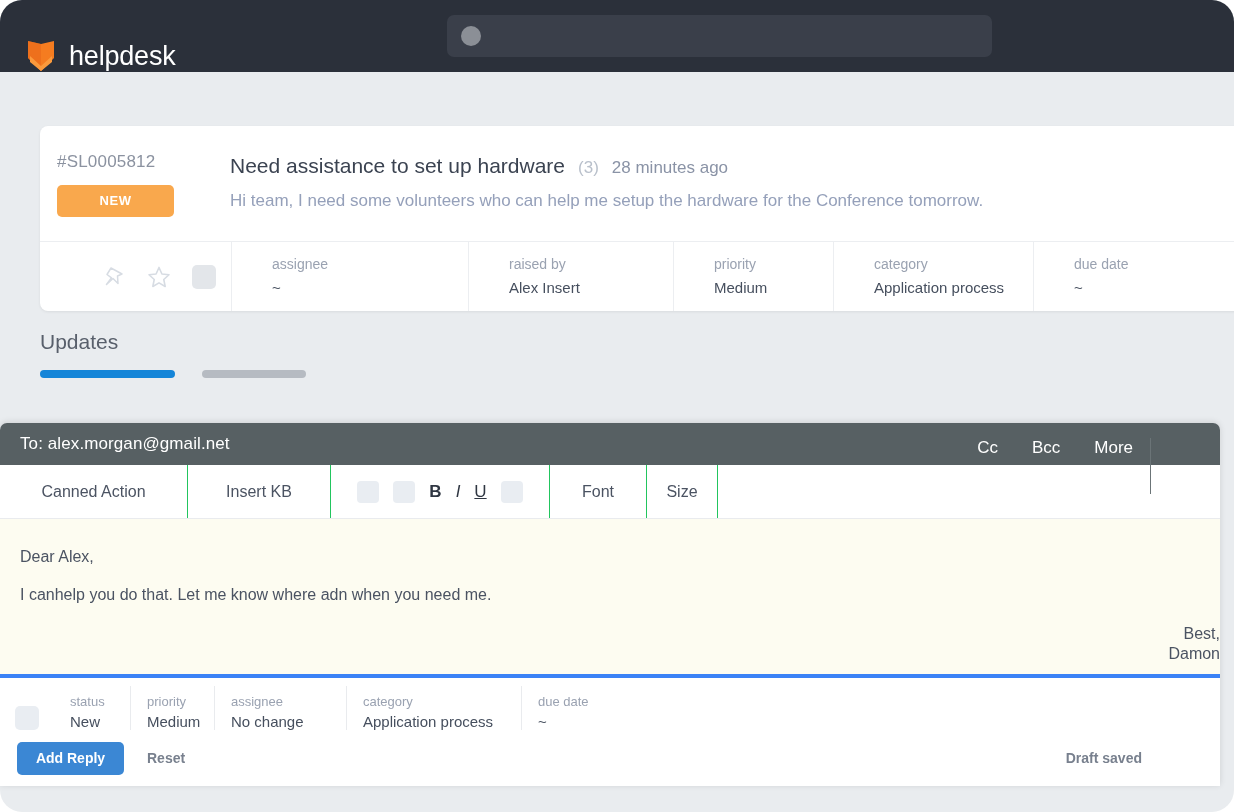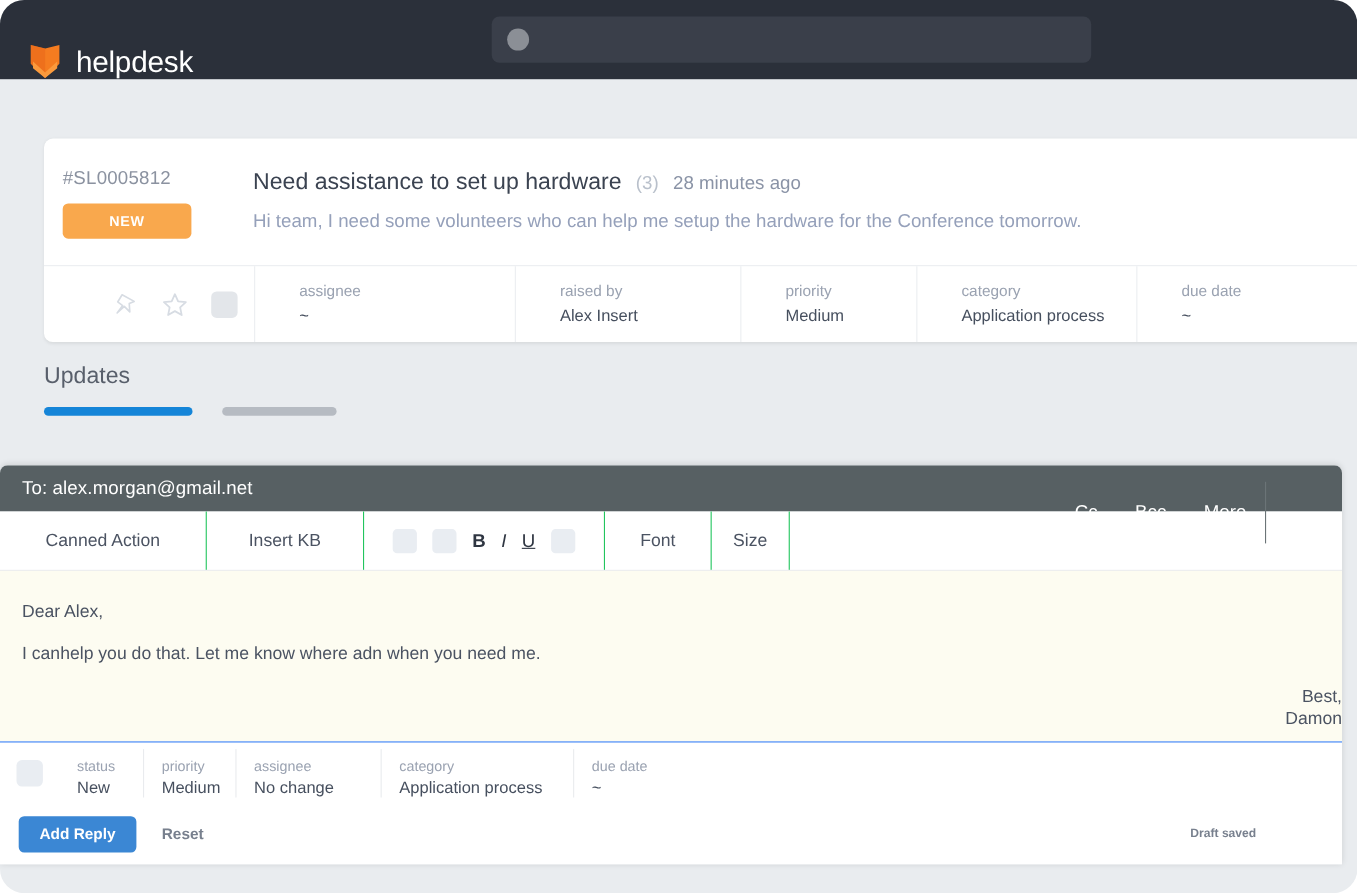--- a/index.html
+++ b/index.html
@@ -122,21 +122,21 @@
   }
   .compose-header {
     height: 42px; background: #576063;
     display: flex; align-items: center;
     color: #ffffff;
   }
   .compose-to {
     margin-left: 20px; font-size: 17px; letter-spacing: 0.1px;
   }
   .compose-actions {
-    margin-left: auto; display: flex; align-items: center; height: 56px; margin-top: 44px;
+    margin-left: auto; display: flex; height: 56px; margin-top: 44px;
   }
   .compose-act {
     font-size: 17px; color: #ffffff; padding: 0 17px;
   }
   .compose-min {
     width: 70px; height: 56px;
     border-left: 1px solid #6b7477;
     display: flex; align-items: center; justify-content: center;
     font-size: 19px; color: #ffffff;
   }
@@ -165,22 +165,22 @@
   .editor {
     height: 155px; background: #fdfcf1;
     padding: 28px 0 0 20px;
     font-size: 16px; color: #4b5362; line-height: 1.28;
   }
   .editor p { margin-bottom: 18px; }
   .editor p.tight { margin-bottom: 0; text-align: right; }
 
   .reply-meta {
     height: 56px; background: #ffffff;
-    display: flex; align-items: center;
-    border-top: 1px solid #3b82f6;
+    display: flex; align-items: flex-end;
+    border-top: 4px solid #3b82f6;
   }
   .rm-check {
     width: 54px; display: flex; align-items: center; justify-content: center;
   }
   .rm-sq { width: 24px; height: 24px; border-radius: 5px; background: #e9edf2; }
   .rm-cell {
     border-right: 1px solid #e9ebee; padding: 8px 0 0 16px;
   }
   .rm-c1 { width: 77px; }
   .rm-c2 { width: 84px; }
@@ -204,21 +204,21 @@
     cursor: pointer;
   }
   .btn-reset {
     margin-left: 23px;
     font-size: 14px; font-weight: 700; color: #78808e;
     background: none; border: none; cursor: pointer;
     font-family: "Liberation Sans", sans-serif;
   }
   .draft-saved {
     margin-left: auto; margin-right: 78px;
-    font-size: 11px; font-weight: 700; color: #78808e; padding-left: 20px;
+    font-size: 14px; font-weight: 700; color: #78808e; padding-left: 20px;
   }
 </style>
 </head>
 <body>
 
 <div class="page">
 
   <div class="topnav">
     <div class="brand">
       <svg class="brand-logo" viewBox="0 0 30 32">

